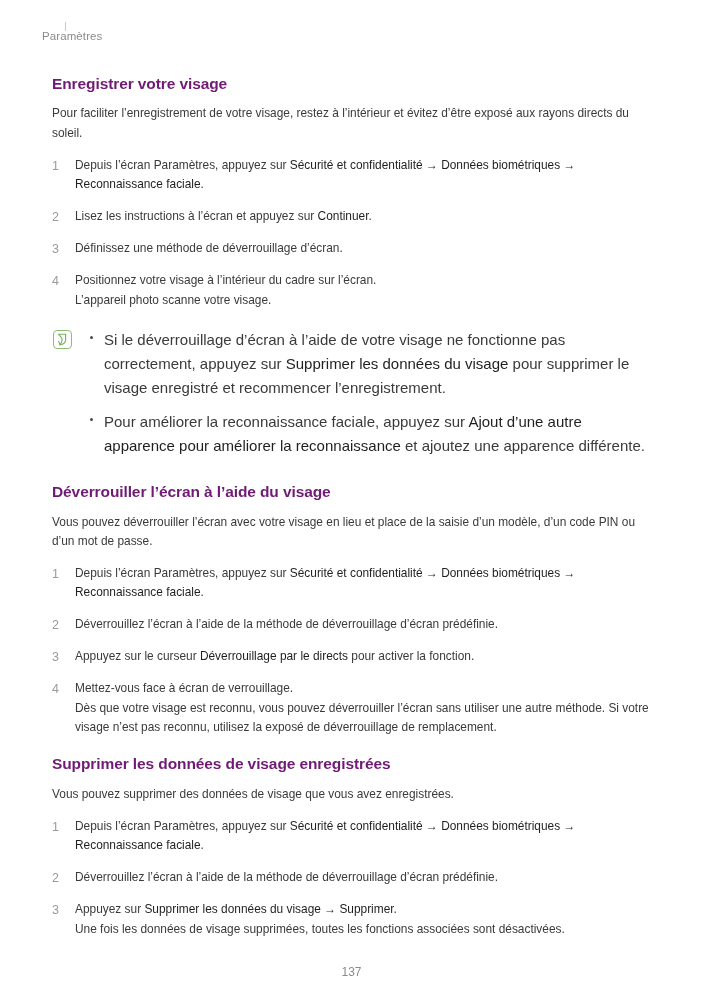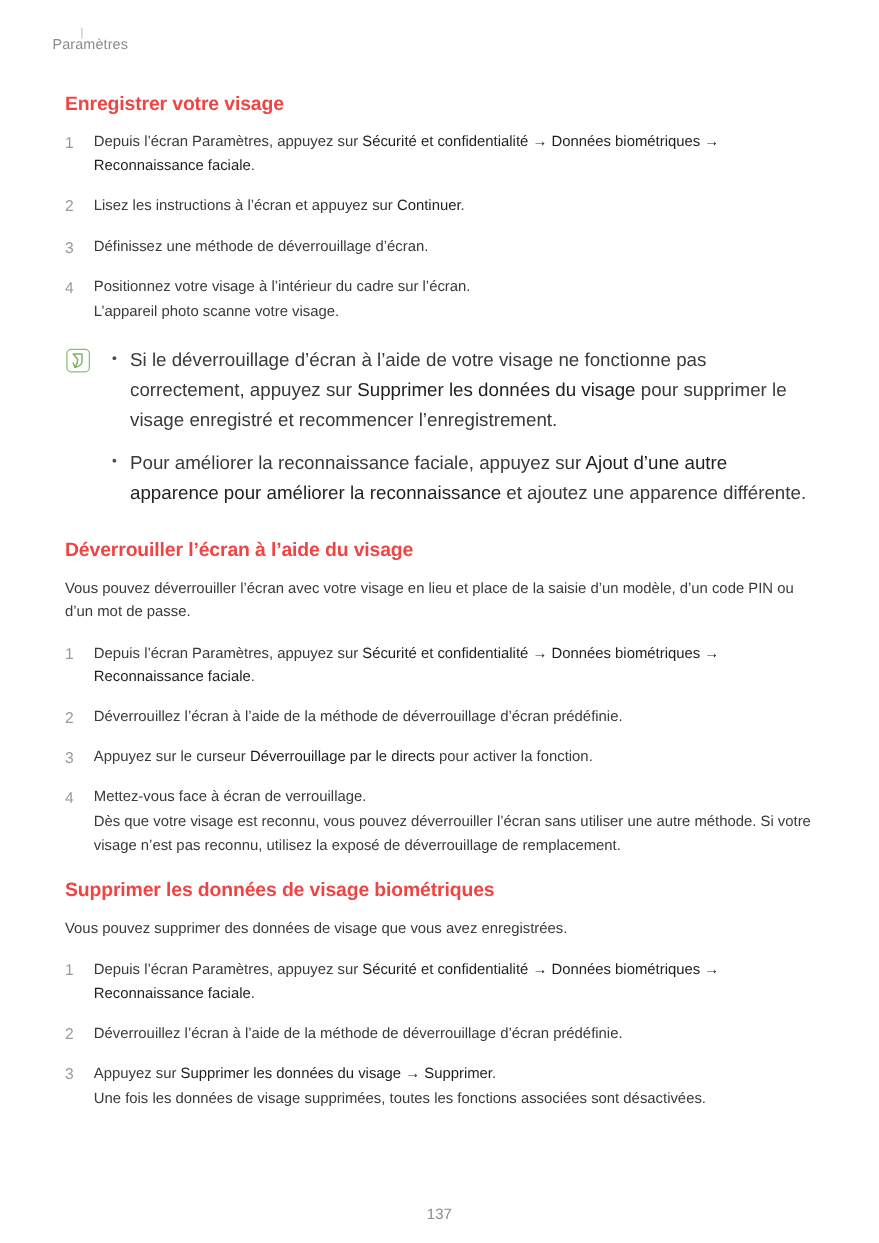--- a/index.html
+++ b/index.html
@@ -56,21 +56,21 @@
     top: 74px;
     width: 600px;
   }
 
   
   .section { margin-bottom: 0; }
 
   h2.section-title {
     font-size: 15.5px;
     font-weight: bold;
-    color: #ef4444;
+    color: #701a75;
     margin: 0 0 11px 0;
     letter-spacing: -0.1px;
     line-height: 1.25;
   }
   .section + .section > h2.section-title { margin-top: 0; }
 
   p.section-intro {
     font-size: 11.9px;
     line-height: 1.62;
     color: #3a3a3a;
@@ -178,20 +178,21 @@
   <div class="header-inner">
     <div class="header-rule"></div>
     <div class="header-title">Paramètres</div>
   </div>
 </div>
 
 <div class="content">
 
   <div class="section">
     <h2 class="section-title">Enregistrer votre visage</h2>
+    <p class="section-intro">Pour faciliter l’enregistrement de votre visage, restez à l’intérieur et évitez d’être exposé aux rayons directs du soleil.</p>
 
     <ol class="steps">
       <li>
         <span class="step-num">1</span>
         <span class="step-text"><span>Depuis l’écran Paramètres, appuyez sur </span><b>Sécurité et confidentialité</b><span class="arrow"> → </span><b>Données biométriques</b><span class="arrow"> → </span><b>Reconnaissance faciale</b><span>.</span></span>
       </li>
       <li>
         <span class="step-num">2</span>
         <span class="step-text"><span>Lisez les instructions à l’écran et appuyez sur </span><b>Continuer</b><span>.</span></span>
       </li>
@@ -241,21 +242,21 @@
         <span class="step-num">4</span>
         <span class="step-text">Mettez-vous face à écran de verrouillage.</span>
         <span class="step-sub">Dès que votre visage est reconnu, vous pouvez déverrouiller l’écran sans utiliser une autre méthode. Si votre visage n’est pas reconnu, utilisez la exposé de déverrouillage de remplacement.</span>
       </li>
     </ol>
   </div>
 
   <div class="spacer-lg"></div>
 
   <div class="section">
-    <h2 class="section-title">Supprimer les données de visage biométriques</h2>
+    <h2 class="section-title">Supprimer les données de visage enregistrées</h2>
     <p class="section-intro">Vous pouvez supprimer des données de visage que vous avez enregistrées.</p>
 
     <ol class="steps">
       <li>
         <span class="step-num">1</span>
         <span class="step-text"><span>Depuis l’écran Paramètres, appuyez sur </span><b>Sécurité et confidentialité</b><span class="arrow"> → </span><b>Données biométriques</b><span class="arrow"> → </span><b>Reconnaissance faciale</b><span>.</span></span>
       </li>
       <li>
         <span class="step-num">2</span>
         <span class="step-text">Déverrouillez l’écran à l’aide de la méthode de déverrouillage d’écran prédéfinie.</span>

